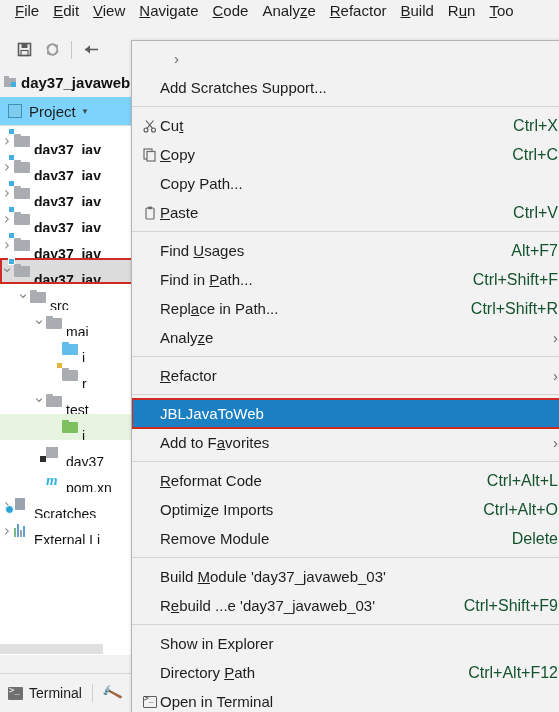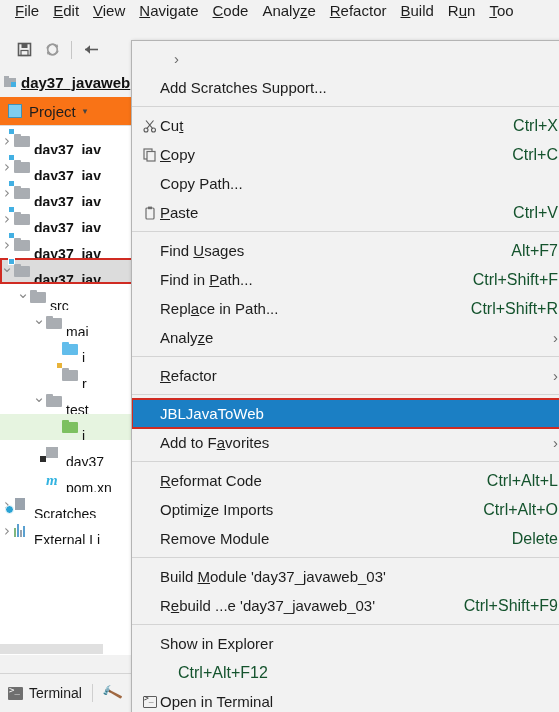--- a/index.html
+++ b/index.html
@@ -38,30 +38,30 @@
   
   #project-strip {
     position: absolute; top: 68px; left: 0; width: 559px; height: 29px;
     background: #f2f2f2; display: flex; align-items: center; padding-left: 4px;
     overflow: hidden;
   }
   #project-strip .crumb-ico {
     width: 14px; height: 14px; margin-right: 3px; flex: none;
   }
   #project-strip .crumb-txt {
-    font-size: 15px; font-weight: bold; color: #111; white-space: nowrap; text-decoration: underline;
+    font-size: 15px; font-weight: bold; color: #111; white-space: nowrap;
   }
 
   
   #toolwin {
     position: absolute; top: 97px; left: 0; width: 137px; bottom: 57px;
     background: #ffffff; border-right: 1px solid #c0c0c0; overflow: hidden;
   }
   #tw-header {
-    height: 29px; background: #f97316; display: flex; align-items: center;
+    height: 29px; background: #7dd3fc; display: flex; align-items: center;
     padding-left: 8px; border-bottom: 1px solid #dcdcdc;
   }
   #tw-header .tw-ico {
     width: 14px; height: 14px; background: #7ecdf0; border: 1px solid #3f90b5;
     margin-right: 7px; flex: none;
   }
   #tw-header .tw-label { font-size: 15px; color: #1d1d1d; }
   #tw-header .tw-caret {
     margin-left: 7px; font-size: 9px; color: #444;
   }
@@ -472,20 +472,21 @@
         <span class="mi-label">R<u>e</u>build ...e 'day37_javaweb_03'</span>
         <span class="mi-accel">Ctrl+Shift+F9</span>
       </div>
       <div class="msep"></div>
       <div class="mi">
         <span class="mi-ico"></span>
         <span class="mi-label">Show in Explorer</span>
       </div>
       <div class="mi">
         <span class="mi-ico"></span>
+        <span class="mi-label">Directory <u>P</u>ath</span>
         <span class="mi-accel">Ctrl+Alt+F12</span>
       </div>
       <div class="mi">
         <span class="mi-ico">
           <span class="termmini"></span>
         </span>
         <span class="mi-label">Open in Terminal</span>
       </div>
     </div>
 

